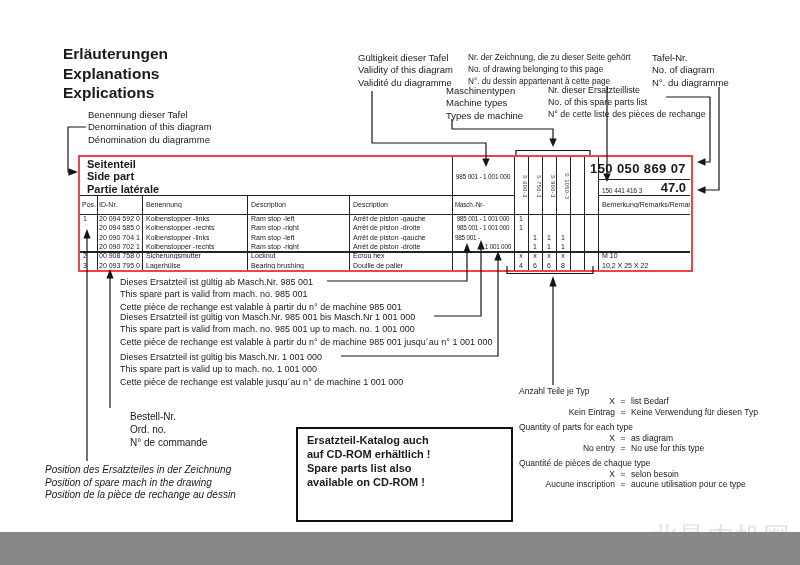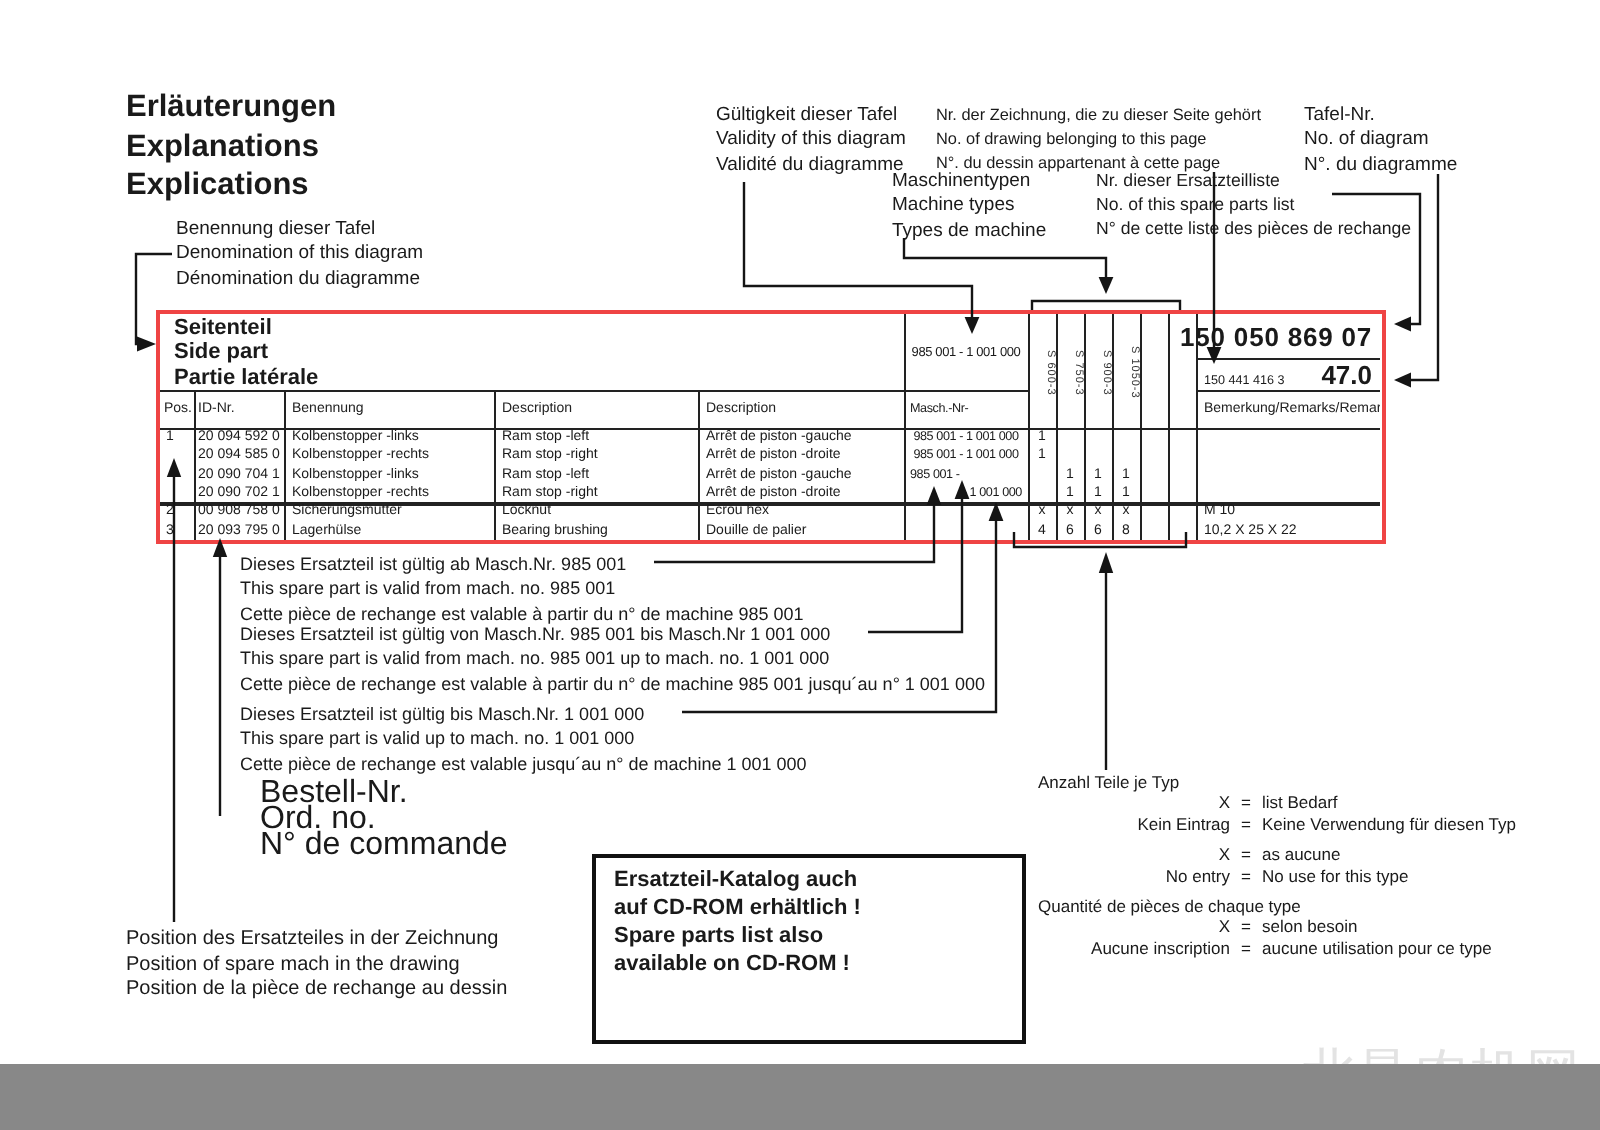--- a/index.html
+++ b/index.html
@@ -9,22 +9,22 @@
   
   .heading{left:63px;top:44px;font-size:15.5px;font-weight:bold;line-height:19.5px;}
   
   .callout{font-size:9.5px;line-height:12.4px;}
   .co-benennung{left:88px;top:109px;}
   .co-gueltigkeit{left:358px;top:52px;}
   .co-zeichnung{left:468px;top:52px;font-size:8.2px;line-height:12.2px;}
   .co-tafel{left:652px;top:52px;}
   .co-maschinentypen{left:430px;top:85px;margin-left:16px;}
   .co-ersatzteilliste{left:548px;top:85px;font-size:8.8px;line-height:11.8px;}
-  .co-bestell{left:130px;top:390px;font-size:16px;line-height:13px;}
-  .co-position{left:63px;top:464px;font-size:10px;line-height:12.6px;}
+  .co-bestell{left:130px;top:410px;font-size:10px;line-height:13px;}
+  .co-position{left:45px;top:464px;font-size:10px;line-height:12.6px;font-style:italic;}
   
   .note{left:120px;font-size:9px;line-height:12.3px;}
   .note1{top:276px;} .note2{top:311px;} .note3{top:351px;}
   
   .tbl{left:78px;top:155px;width:611px;height:113px;border:2px solid #ef4444;}
   .tline{position:absolute;background:#222;}
   .tbl .cell{position:absolute;}
   .title-cell{left:7px;top:1px;font-size:11px;font-weight:bold;line-height:12.3px;white-space:nowrap;}
   .range-cell{left:372px;top:0;width:62px;height:38px;display:flex;align-items:center;justify-content:center;
               font-size:6.5px;letter-spacing:-0.2px;}
@@ -351,24 +351,25 @@
         <span class="lg-l">X</span>
         <span class="lg-eq">=</span>
         <span>list Bedarf</span>
       </div>
     <div class="lg-row">
         <span class="lg-l">Kein Eintrag</span>
         <span class="lg-eq">=</span>
         <span>Keine Verwendung für diesen Typ</span>
       </div>
     <div class="lg-gap"></div>
+    <div class="lg-title">Quantity of parts for each type</div>
     <div class="lg-row">
         <span class="lg-l">X</span>
         <span class="lg-eq">=</span>
-        <span>as aucune</span>
+        <span>as diagram</span>
       </div>
     <div class="lg-row">
         <span class="lg-l">No entry</span>
         <span class="lg-eq">=</span>
         <span>No use for this type</span>
       </div>
     <div class="lg-gap"></div>
     <div class="lg-title">Quantité de pièces de chaque type</div>
     <div class="lg-row">
         <span class="lg-l">X</span>

